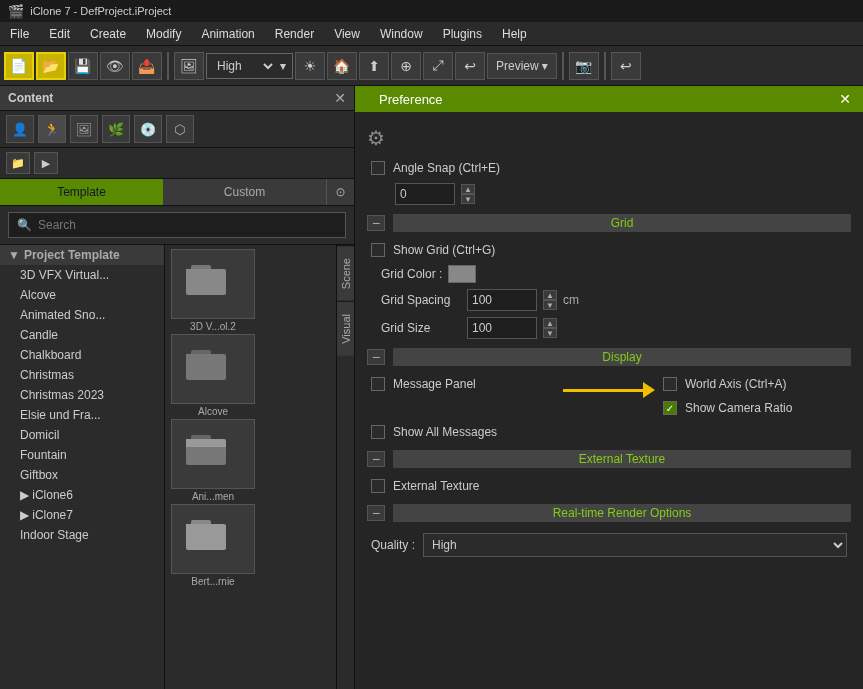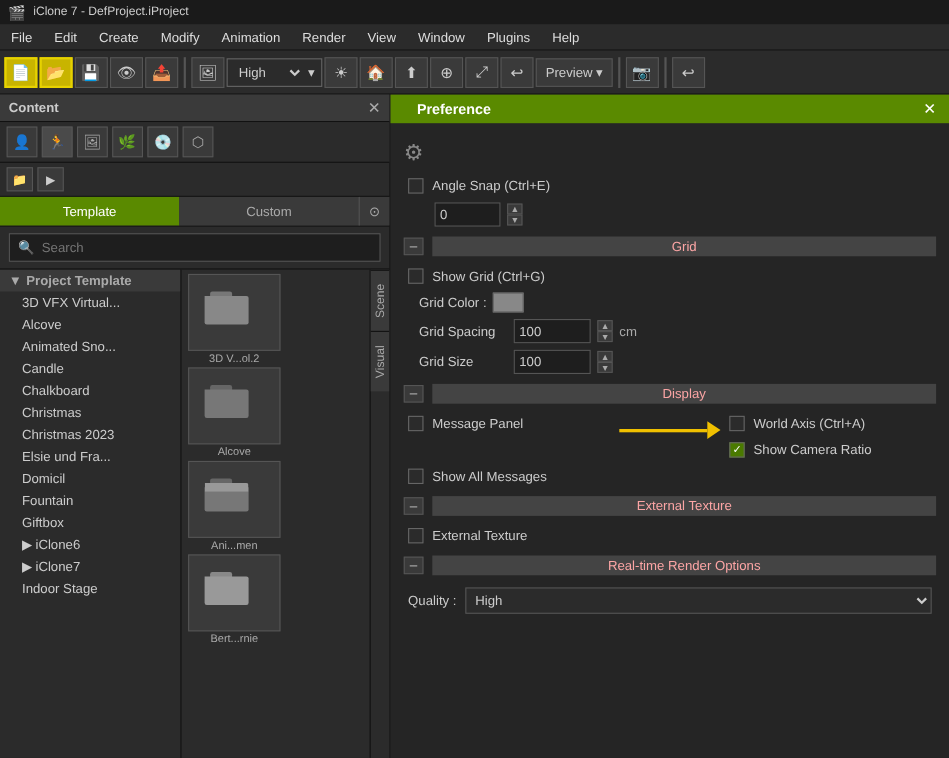--- a/index.html
+++ b/index.html
@@ -35,21 +35,21 @@
     .icon-tabs { background: #2b2b2b; display: flex; align-items: center; padding: 4px 6px; gap: 4px; border-bottom: 1px solid #111; }
     .icon-tab { width: 28px; height: 28px; background: #3a3a3a; border: 1px solid #555; display: flex; align-items: center; justify-content: center; cursor: pointer; color: #aaa; font-size: 13px; }
     .icon-tab.active { background: #4a4a4a; }
 
     .folder-nav { display: flex; align-items: center; padding: 4px 6px; gap: 4px; border-bottom: 1px solid #111; }
     .folder-btn { background: #3a3a3a; border: 1px solid #555; color: #ccc; width: 24px; height: 22px; display: flex; align-items: center; justify-content: center; cursor: pointer; font-size: 11px; }
 
     
     .content-tabs { display: flex; border-bottom: 1px solid #111; }
     .content-tab { flex: 1; padding: 6px 8px; text-align: center; cursor: pointer; font-size: 12px; }
-    .content-tab.active { background: #5a8a00; color: #ffffff; }
+    .content-tab.active { background: #5a8a00; color: #0f172a; }
     .content-tab.inactive { background: #3a3a3a; color: #aaa; }
     .content-tab-arrow { background: #3a3a3a; width: 28px; display: flex; align-items: center; justify-content: center; color: #aaa; cursor: pointer; border-left: 1px solid #555; }
 
     
     .search-bar { padding: 6px 8px; border-bottom: 1px solid #111; }
     .search-input { background: #1e1e1e; border: 1px solid #555; color: #ccc; width: 100%; padding: 4px 8px; font-size: 12px; display: flex; align-items: center; gap: 6px; height: 26px; }
     .search-input input { background: transparent; border: none; color: #ccc; font-size: 12px; outline: none; width: 100%; }
 
     
     .content-split { display: flex; flex: 1; overflow: hidden; }
@@ -67,36 +67,36 @@
     .grid-item-thumb { width: 84px; height: 70px; background: #3a3a3a; border: 1px solid #555; display: flex; align-items: center; justify-content: center; margin: 0 auto; position: relative; }
     .grid-item-label { font-size: 10px; color: #aaa; margin-top: 2px; }
 
     
     .side-tabs { display: flex; flex-direction: column; width: 18px; background: #2b2b2b; border-left: 1px solid #111; }
     .side-tab { writing-mode: vertical-rl; transform: rotate(180deg); padding: 12px 3px; color: #aaa; cursor: pointer; font-size: 11px; background: #3a3a3a; border-bottom: 1px solid #111; }
 
     
     .right-panel { flex: 1; background: #252525; display: flex; flex-direction: column; }
     .pref-header { background: #5a8a00; display: flex; align-items: center; justify-content: space-between; padding: 5px 12px; }
-    .pref-title { color: #fff; font-size: 13px; font-weight: bold; padding-left: 12px; }
+    .pref-title { color: #fff; font-size: 13px; font-weight: normal; padding-left: 12px; }
     .pref-close { color: #fff; cursor: pointer; font-size: 14px; }
 
     .pref-content { flex: 1; overflow-y: auto; padding: 8px 12px; }
 
     
     .pref-gear { color: #888; font-size: 20px; margin: 6px 0; }
     .pref-row { display: flex; align-items: center; padding: 5px 4px; gap: 8px; }
     .pref-checkbox { width: 14px; height: 14px; border: 1px solid #666; background: #2b2b2b; display: flex; align-items: center; justify-content: center; cursor: pointer; flex-shrink: 0; }
     .pref-checkbox.checked { background: #4a7a00; }
     .pref-checkbox.checked::after { content: '✓'; font-size: 10px; color: #fff; }
     .pref-label { color: #ccc; font-size: 12px; }
 
     .section-divider { display: flex; align-items: center; gap: 8px; margin: 6px 0; }
     .section-divider-btn { background: #3a3a3a; border: 1px solid #555; color: #aaa; width: 18px; height: 16px; display: flex; align-items: center; justify-content: center; font-size: 14px; cursor: pointer; }
-    .section-divider-label { color: #fca5a5; font-size: 12px; background: #444; padding: 2px 4px; flex: 1; text-align: center; }
+    .section-divider-label { color: #84cc16; font-size: 12px; background: #444; padding: 2px 4px; flex: 1; text-align: center; }
 
     .pref-input-row { display: flex; align-items: center; gap: 6px; padding: 3px 4px; padding-left: 28px; }
     .pref-input { background: #1e1e1e; border: 1px solid #555; color: #ccc; height: 22px; padding: 0 4px; font-size: 12px; width: 70px; }
     .pref-unit { color: #aaa; font-size: 12px; }
     .spinner { display: flex; flex-direction: column; }
     .spin-btn { width: 14px; height: 10px; background: #3a3a3a; border: 1px solid #555; color: #aaa; font-size: 8px; display: flex; align-items: center; justify-content: center; cursor: pointer; }
 
     .color-swatch { width: 28px; height: 18px; background: #888; border: 1px solid #666; cursor: pointer; }
 
     

